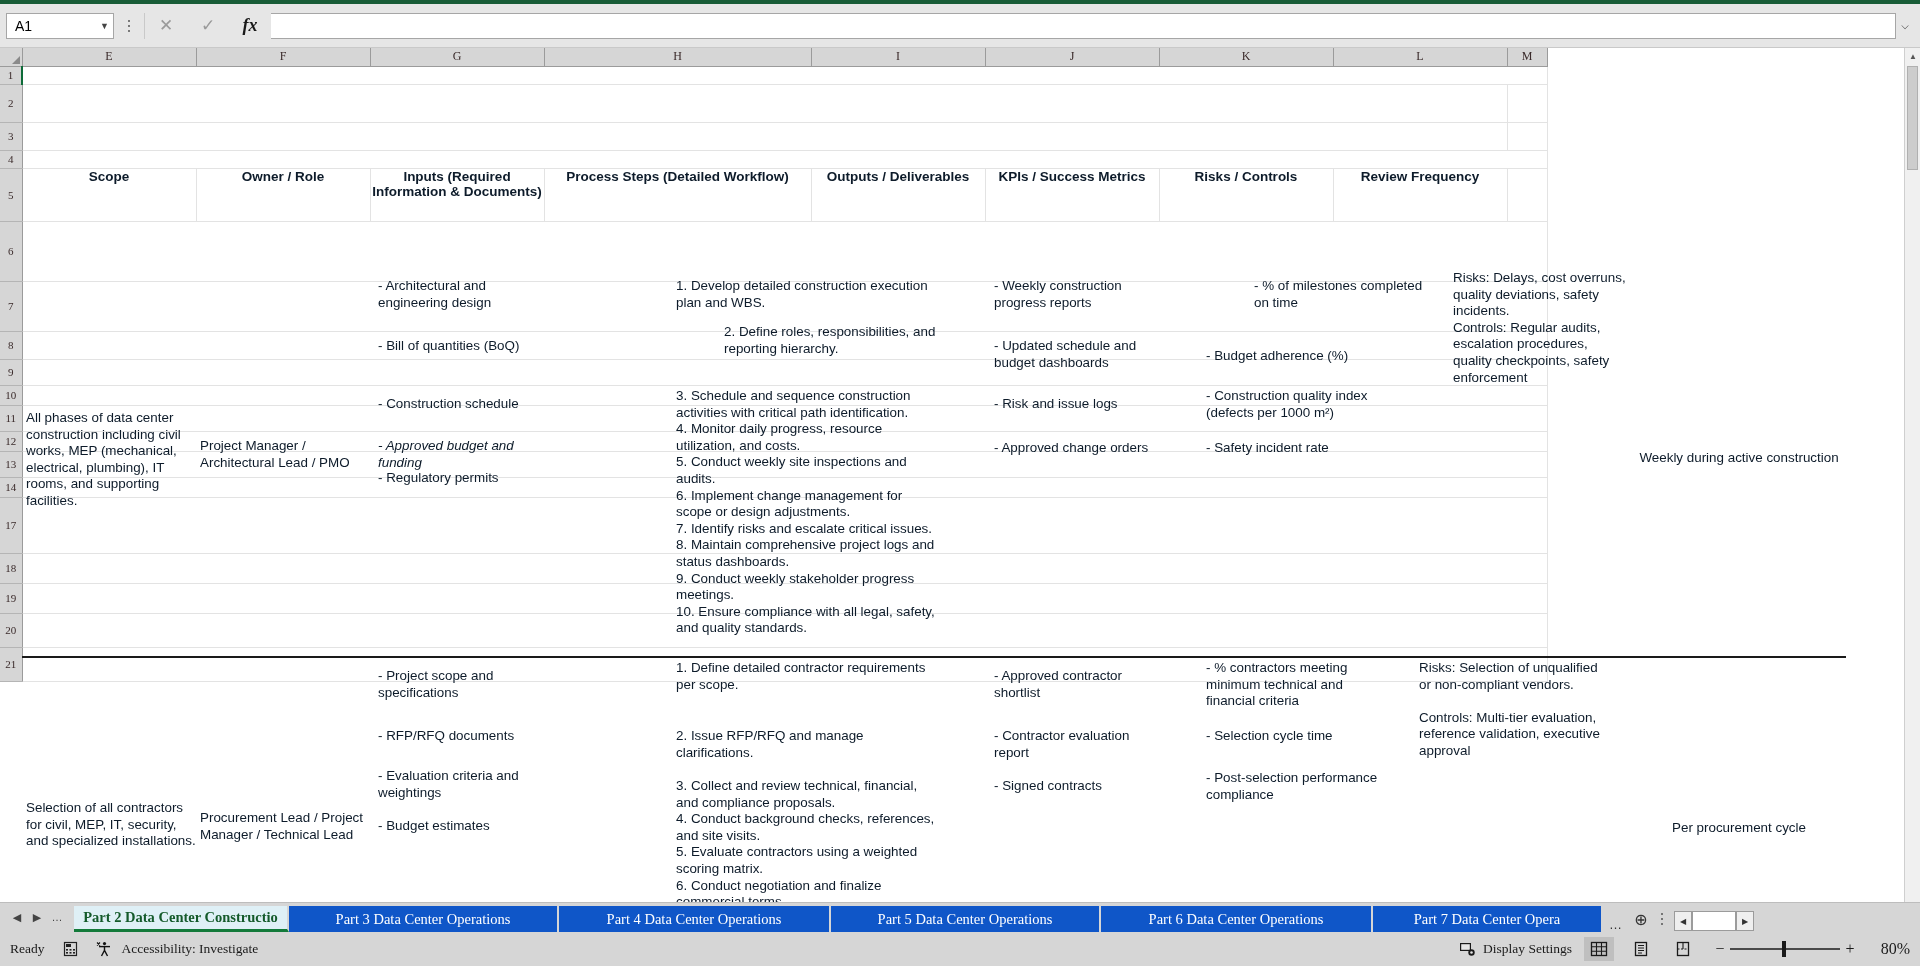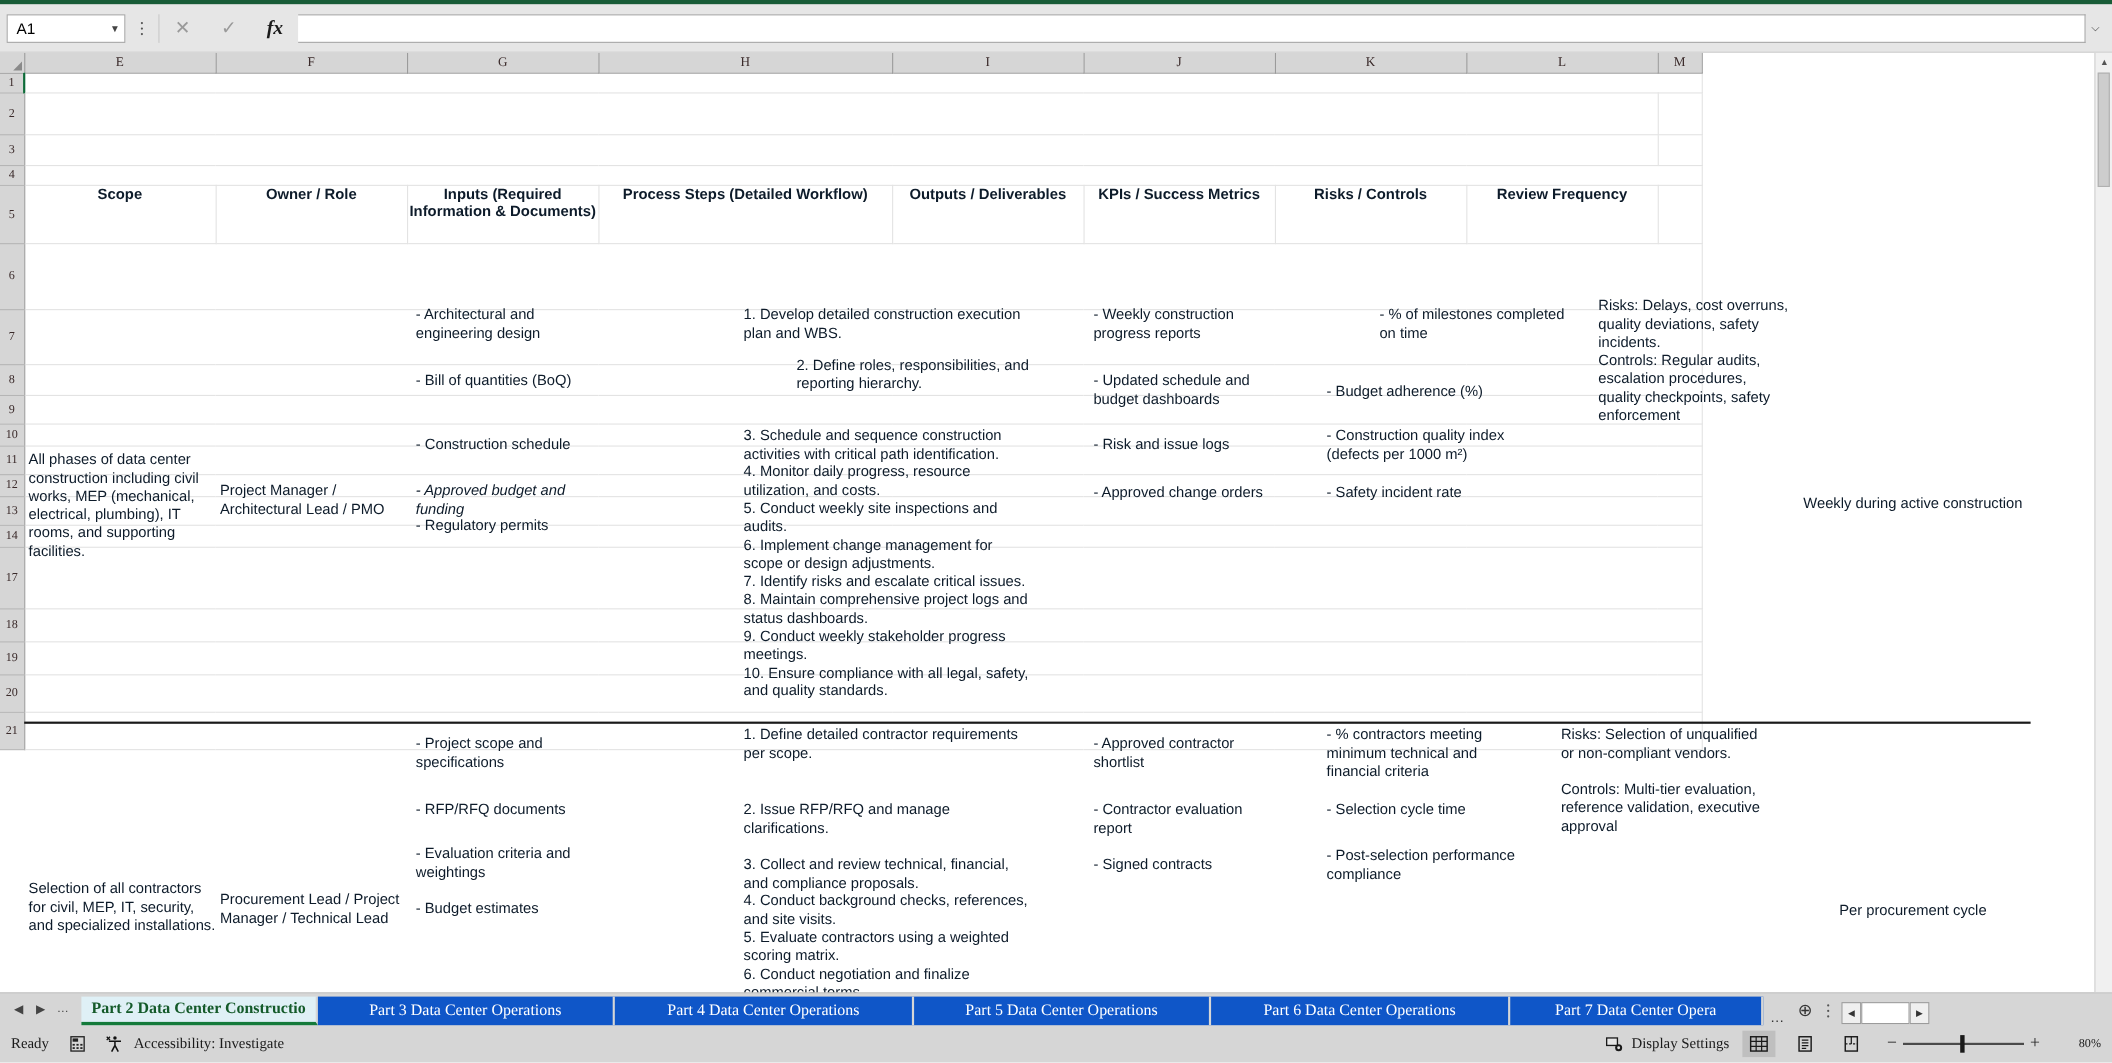--- a/index.html
+++ b/index.html
@@ -140,21 +140,21 @@
   .sb-right { margin-left:auto; display:flex; align-items:center; gap:12px; }
   .sb-icon { display:inline-flex; align-items:center; justify-content:center; }
   .viewbtn {
     width:30px;height:24px;display:flex;align-items:center;justify-content:center;
   }
   .viewbtn.on { background:#bfbfbf; }
   .zoomslider { display:flex; align-items:center; gap:0; }
   .zoomslider .minus,.zoomslider .plus{width:20px;text-align:center;font-size:16px;}
   .ztrack { width:110px;height:2px;background:#4a4a4a;position:relative; }
   .zthumb { position:absolute; left:52px; top:-7px; width:4px;height:16px;background:#1a1a1a;}
-  .zpct { width:38px; text-align:right; font-size:11px; }
+  .zpct { width:38px; text-align:right; font-size:16px; }
 </style>
 </head>
 <body>
 
 <div class="app">
 
   <div class="top-sliver"></div>
 
   <div class="formula-bar">
     <div class="namebox">

